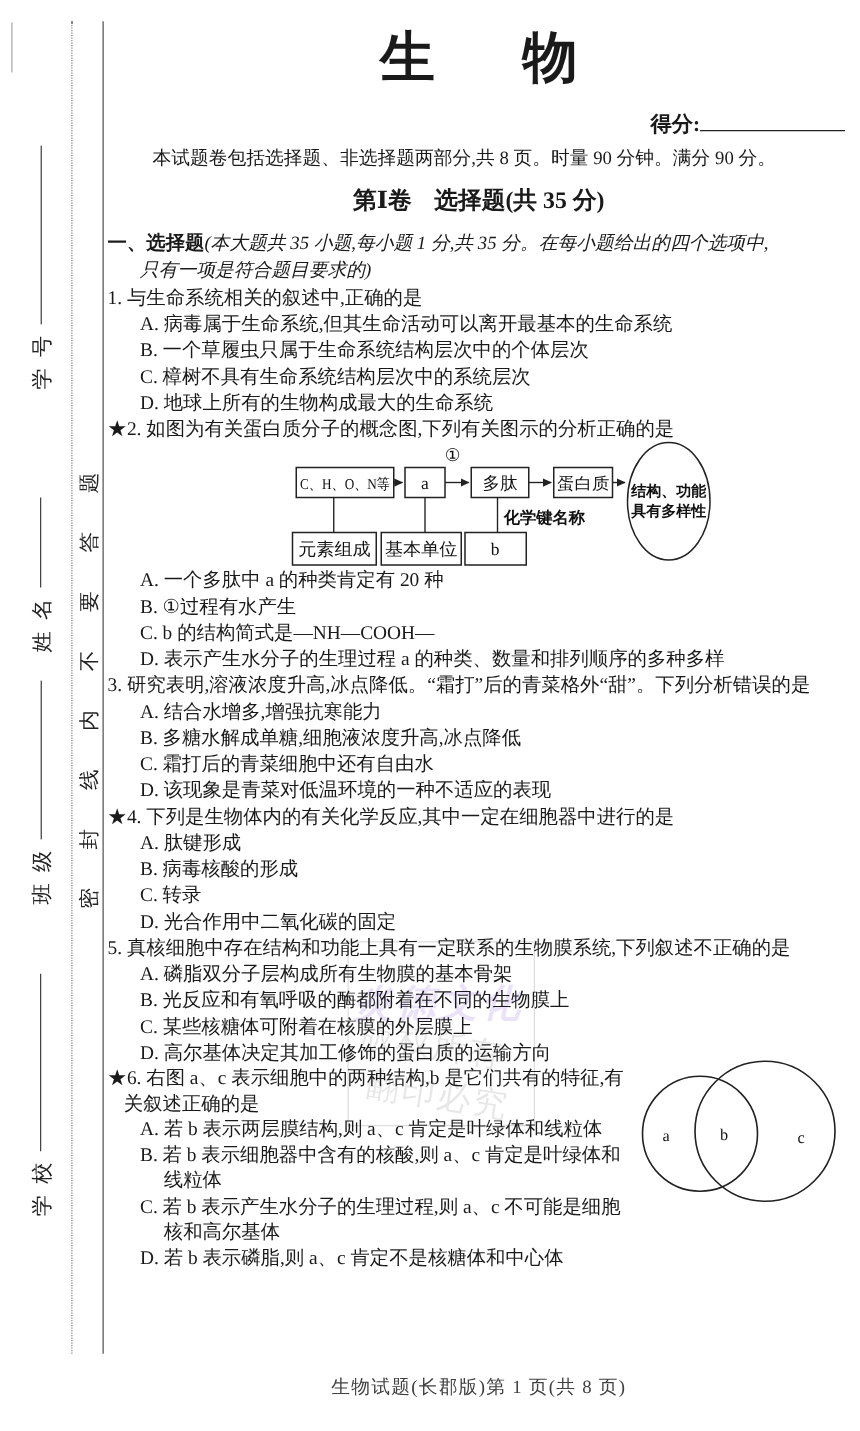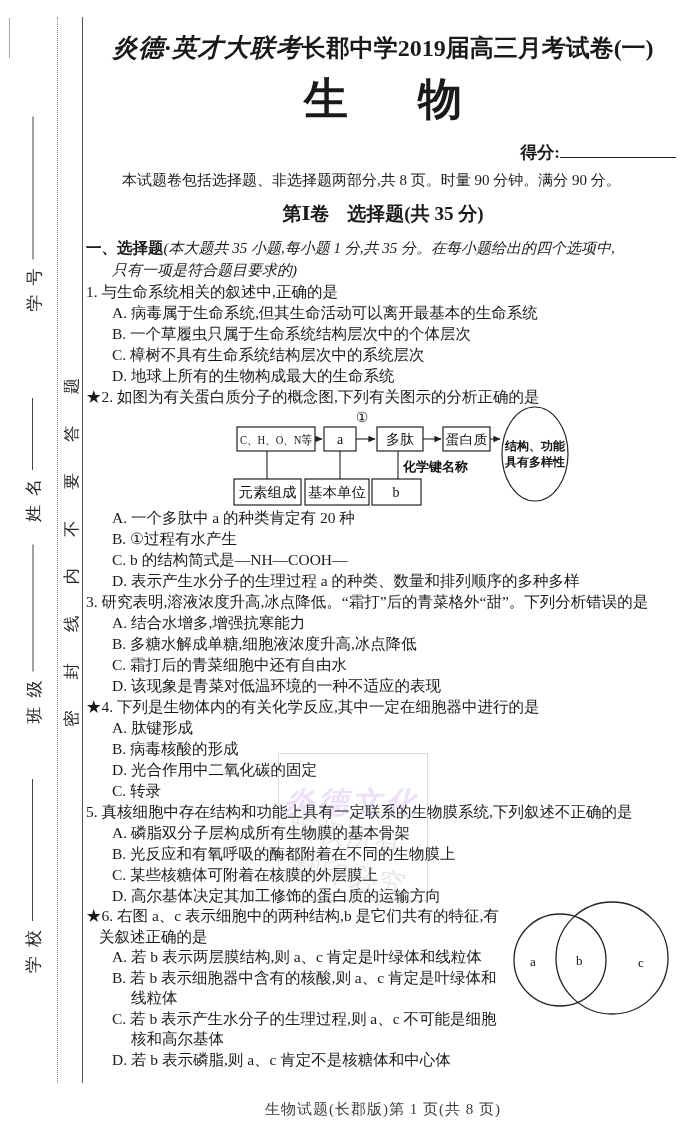--- a/index.html
+++ b/index.html
@@ -97,23 +97,20 @@
     <span class="sf-label">学校</span>
     <span class="sf-line"></span>
   </div>
   <div class="seal-warning" style="width:395px;left:-126px;top:526px;">
     <span>密封线内不要答题</span>
   </div>
 </div>
 
 <div class="main">
 
-  <div class="title-line">
-    <span class="brand">炎德·英才大联考</span><span class="title-rest">长郡中学2019届高三月考试卷(一)</span>
-  </div>
 
   <div class="subject">
     <span class="s1">生</span><span>物</span>
   </div>
 
   <div class="score-row">
     <span>得分:</span><span class="score-line"></span>
   </div>
 
   <div class="note">本试题卷包括选择题、非选择题两部分,共 8 页。时量 90 分钟。满分 90 分。</div>
@@ -190,22 +187,22 @@
       <div>C. 霜打后的青菜细胞中还有自由水</div>
       <div>D. 该现象是青菜对低温环境的一种不适应的表现</div>
     </div>
   </div>
 
   <div class="q">
     <div class="stem"><span class="star">★</span><span>4.</span> <span>下列是生物体内的有关化学反应,其中一定在细胞器中进行的是</span></div>
     <div class="opts">
       <div>A. 肽键形成</div>
       <div>B. 病毒核酸的形成</div>
+      <div>C. 转录</div>
       <div>D. 光合作用中二氧化碳的固定</div>
-      <div>C. 转录</div>
     </div>
   </div>
 
   <div class="q">
     <div class="stem"><span class="star"></span><span>5.</span> <span>真核细胞中存在结构和功能上具有一定联系的生物膜系统,下列叙述不正确的是</span></div>
     <div class="opts">
       <div>A. 磷脂双分子层构成所有生物膜的基本骨架</div>
       <div>B. 光反应和有氧呼吸的酶都附着在不同的生物膜上</div>
       <div>C. 某些核糖体可附着在核膜的外层膜上</div>
       <div>D. 高尔基体决定其加工修饰的蛋白质的运输方向</div>

